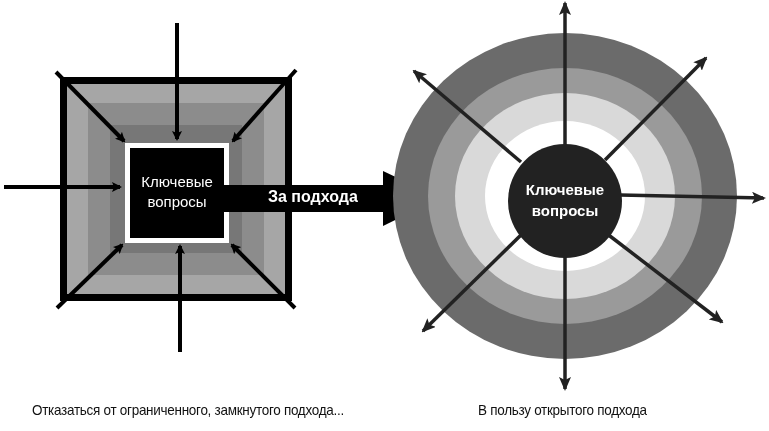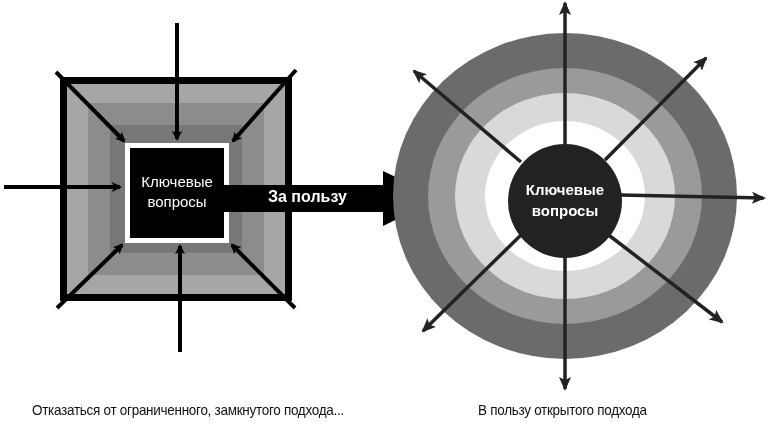--- a/index.html
+++ b/index.html
@@ -66,21 +66,21 @@
 
     <circle cx="565" cy="201" r="57" fill="#222222"></circle>
   </g>
 </svg>
 
 <div style="position:absolute; left:130px; top:172px; width:94px; text-align:center; color:#fff; font-size:15px; line-height:20px; font-family:'Liberation Sans',sans-serif;">
   <div>Ключевые</div>
   <div>вопросы</div>
 </div>
 
-<div style="position:absolute; left:268px; top:188px; color:#fff; font-weight:bold; font-size:16px; font-family:'Liberation Sans',sans-serif; white-space:nowrap;">За пользу</div>
+<div style="position:absolute; left:268px; top:188px; color:#fff; font-weight:bold; font-size:16px; font-family:'Liberation Sans',sans-serif; white-space:nowrap;">За подхода</div>
 
 <div style="position:absolute; left:508px; top:179px; width:114px; text-align:center; color:#fff; font-weight:bold; font-size:15px; line-height:21px; font-family:'Liberation Sans',sans-serif;">
   <div>Ключевые</div>
   <div>вопросы</div>
 </div>
 
 <div class="caption caption-left">Отказаться от ограниченного, замкнутого подхода...</div>
 <div class="caption caption-right">В пользу открытого подхода</div>
 
 </body></html>

